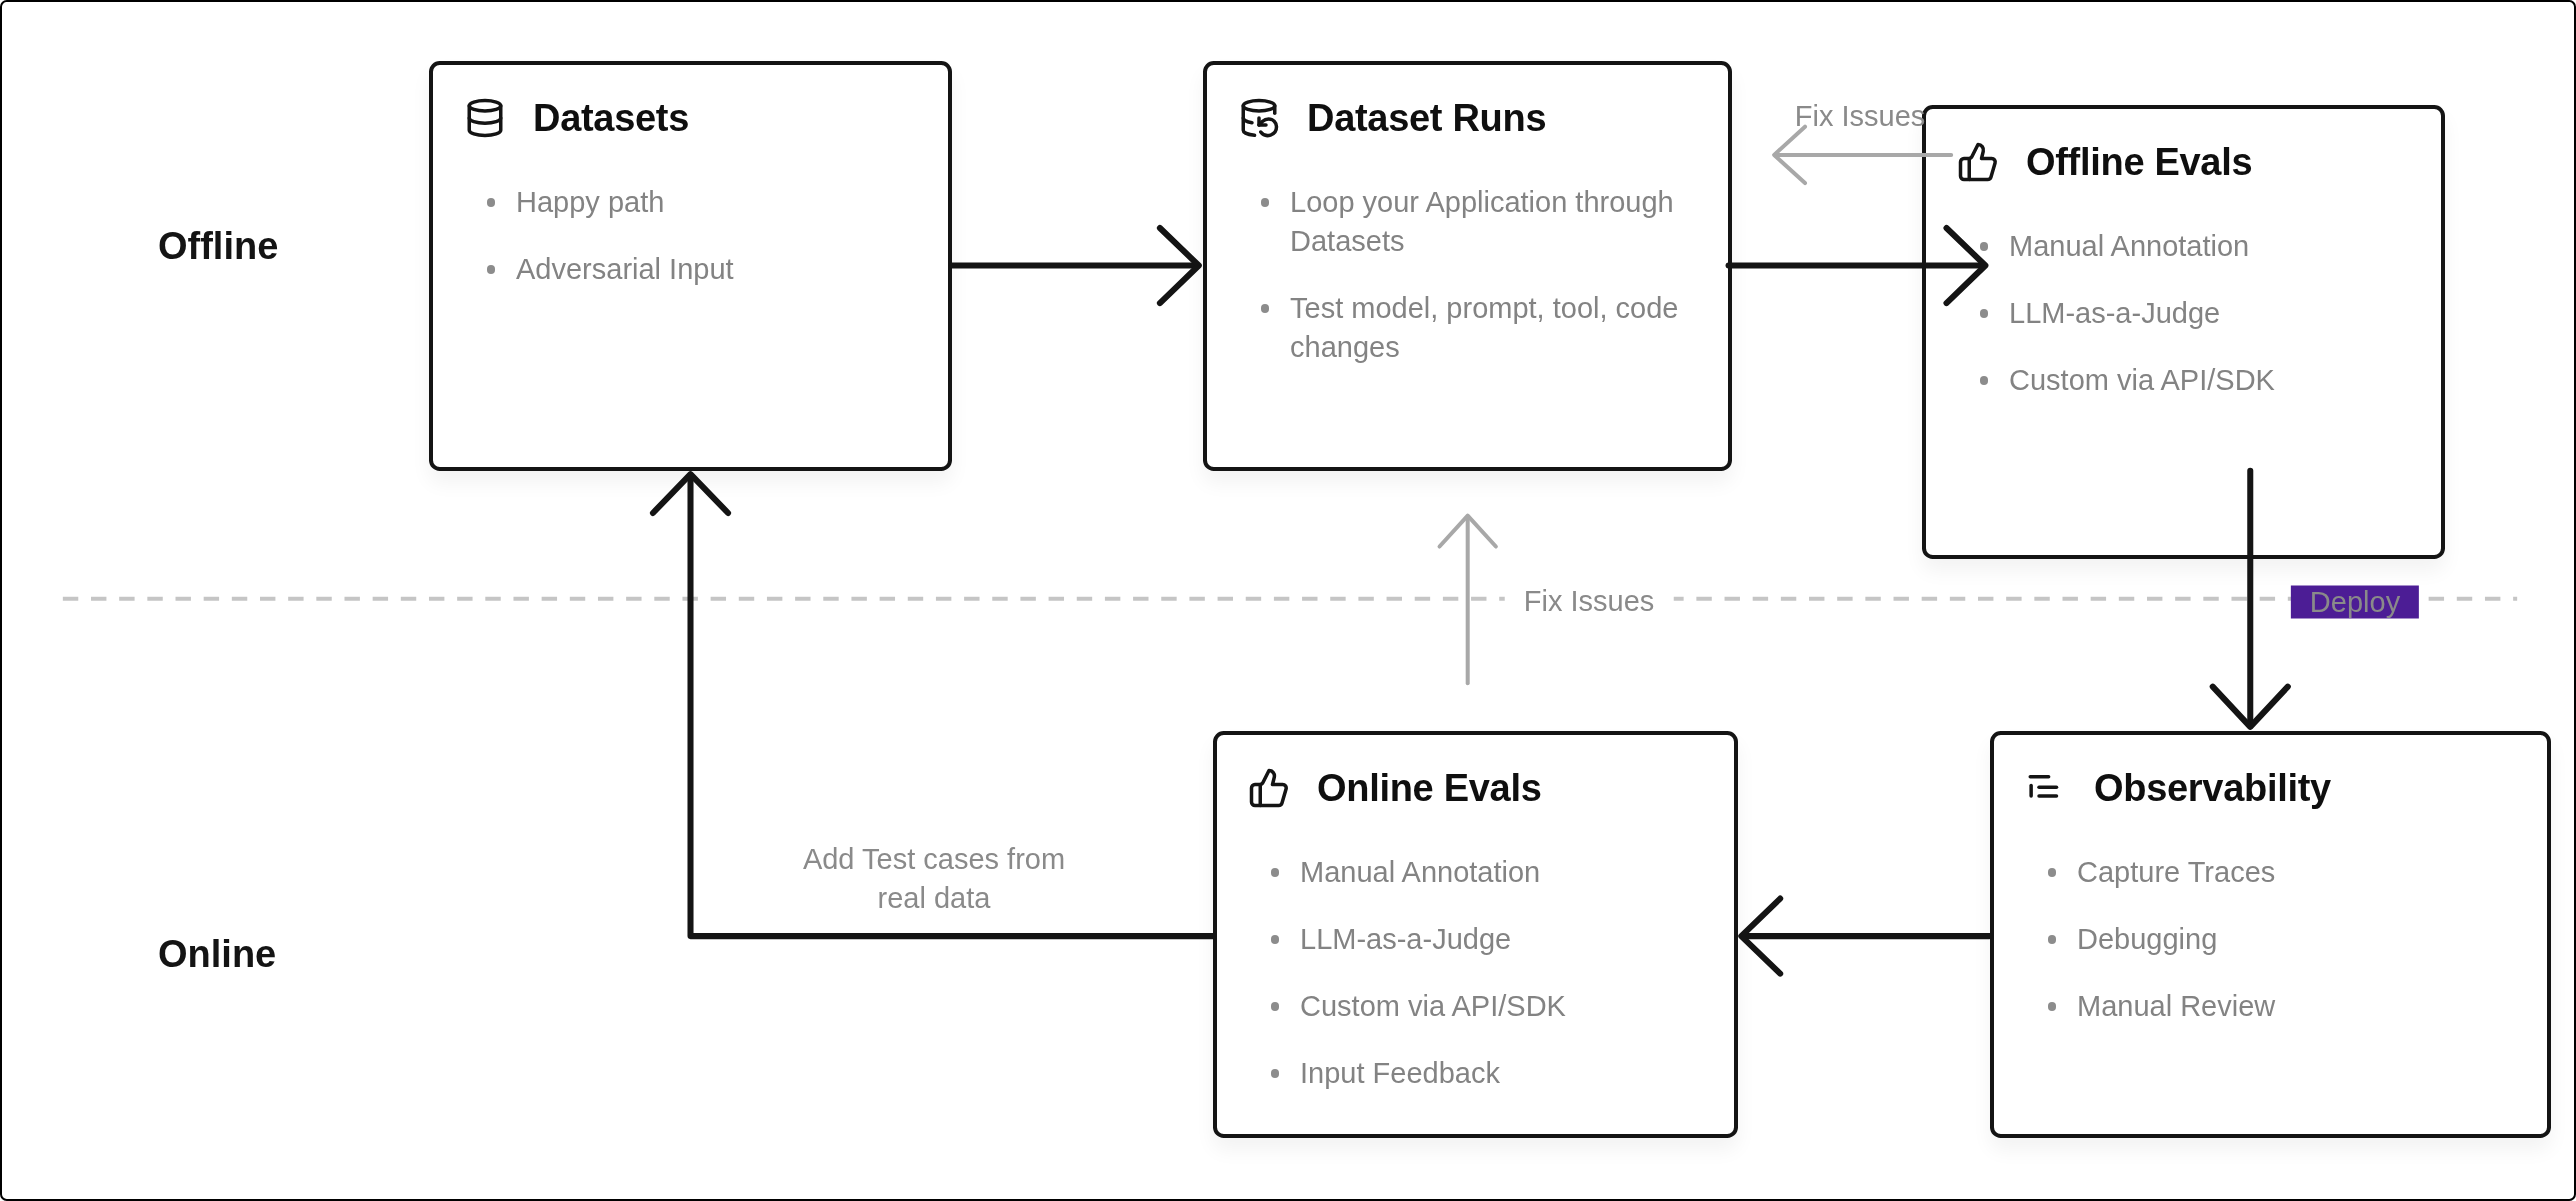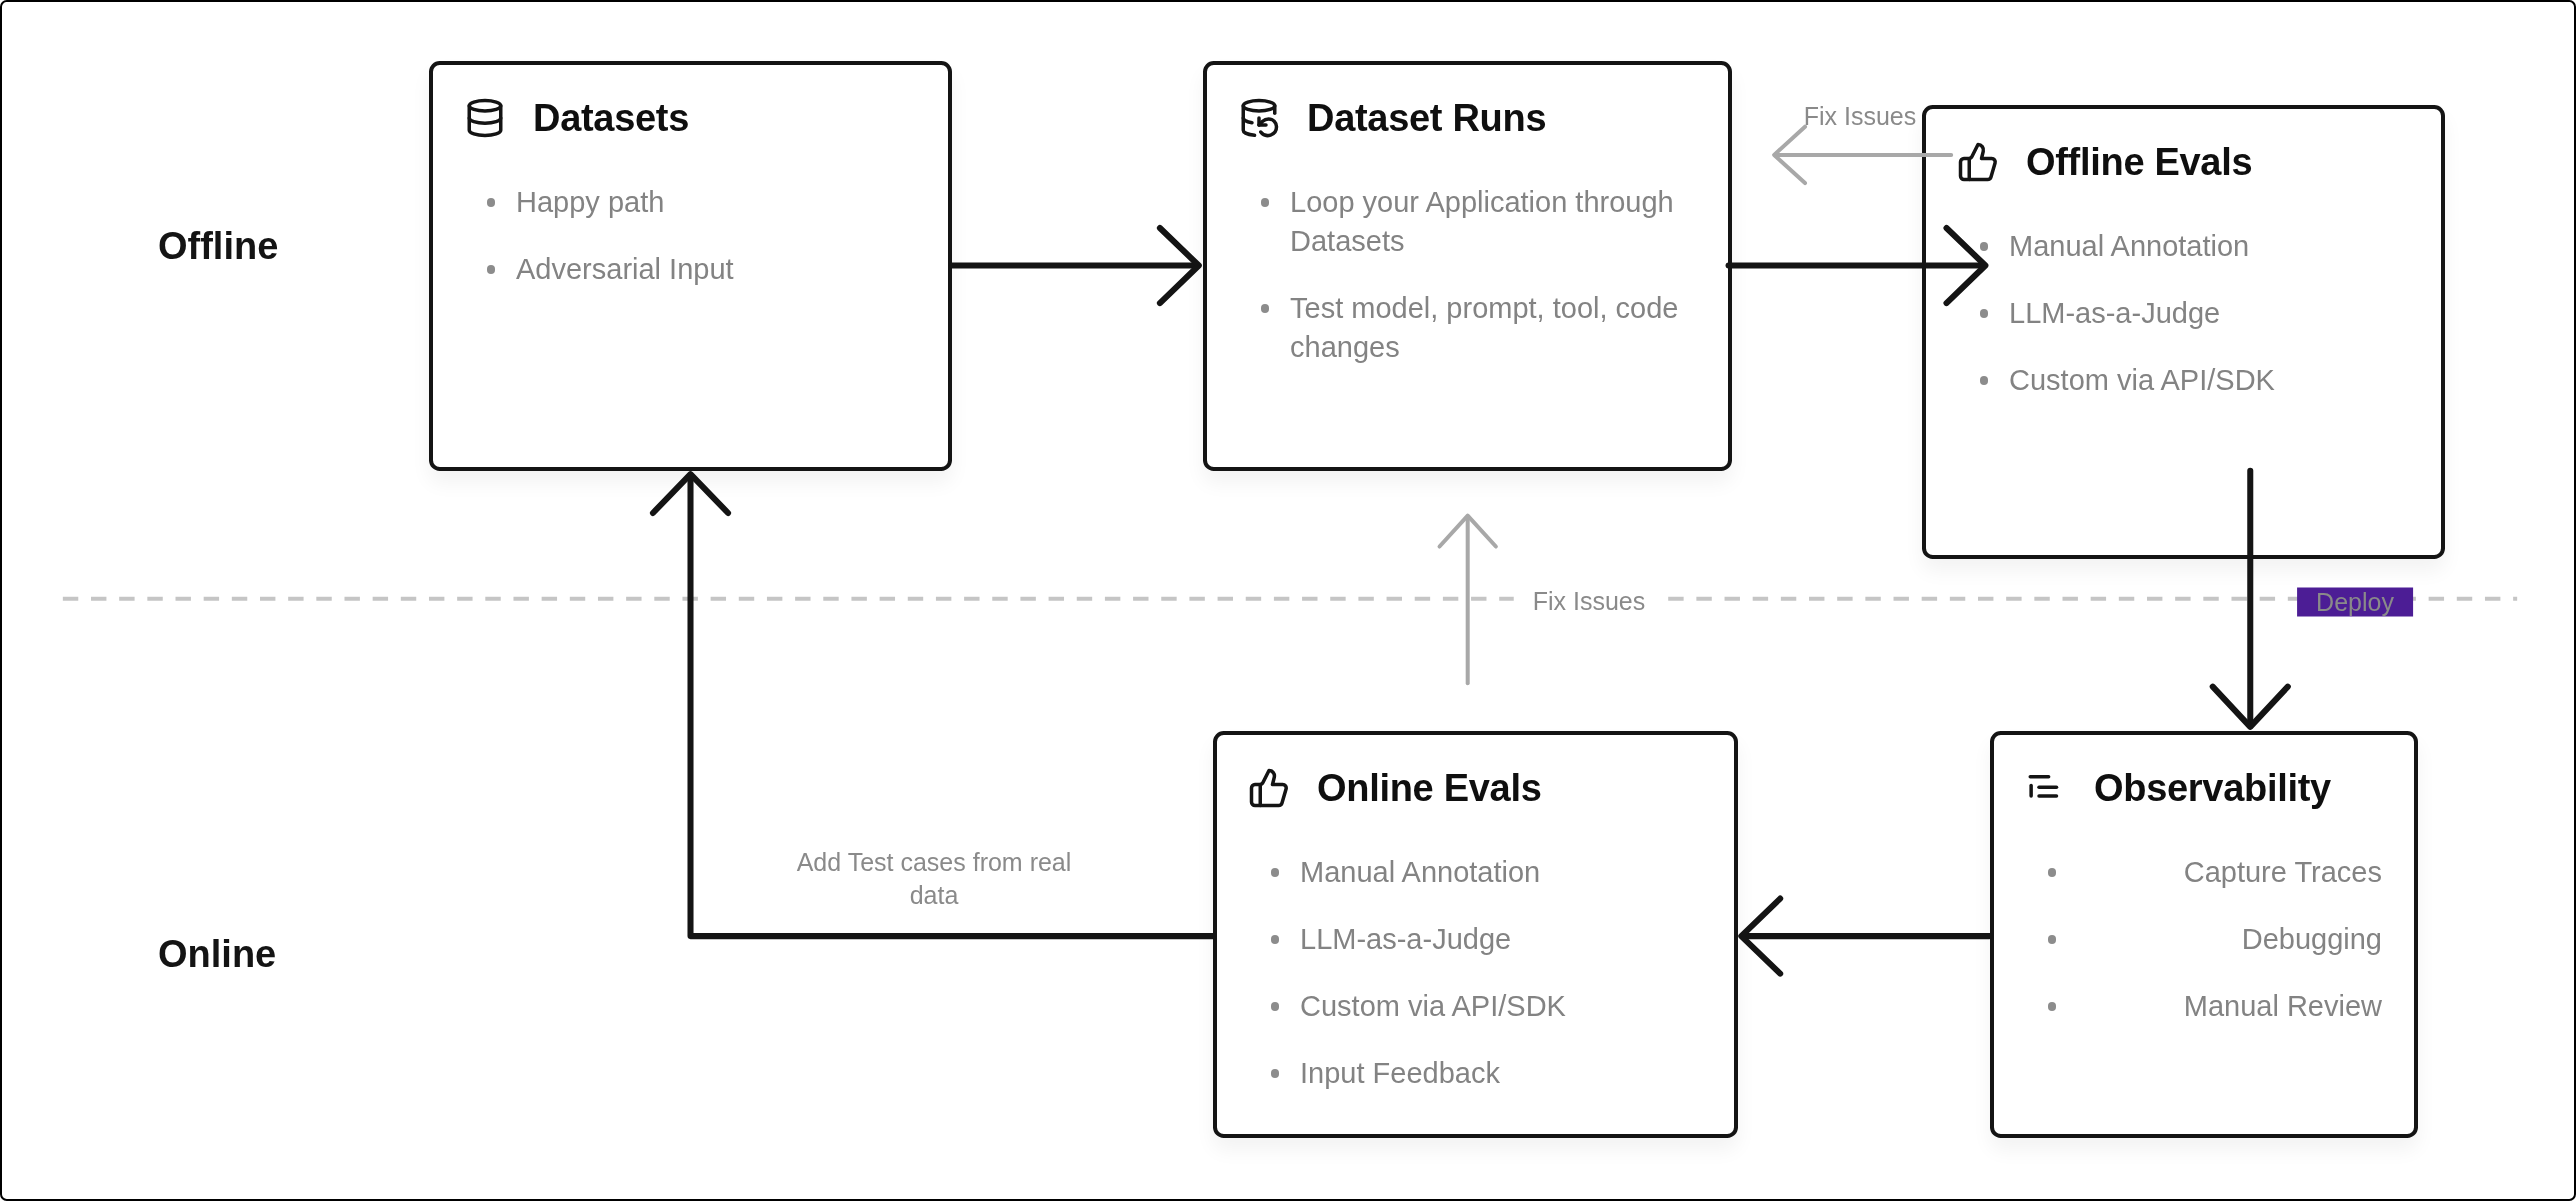--- a/index.html
+++ b/index.html
@@ -11,39 +11,39 @@
   .wires{position:absolute;left:0;top:0;width:2576px;height:1201px;pointer-events:none;}
 
   
   .box{position:absolute;background:#fff;border:4.7px solid #141414;border-radius:10.7px;
        box-sizing:border-box;padding:31px 32px 0 83px;
        box-shadow:0 12px 20px rgba(0,0,0,0.05);}
   #box-datasets      {left:427px;  top:59px;   width:523px; height:410px;}
   #box-dataset-runs  {left:1201px; top:59px;   width:529px; height:410px;}
   #box-offline-evals {left:1920px; top:59px;   width:523px; height:454px;margin-top:44px;}
   #box-online-evals  {left:1211px; top:729px; width:525px; height:407px;}
-  #box-observability {left:1988px; top:729px; width:428px; height:407px;text-align:right;}
+  #box-observability {left:1988px; top:729px; width:561px; height:407px;}
 
   .box-header{display:flex;align-items:center;gap:27px;margin-left:-52px;height:44px;}
   .box-header svg{width:42px;height:42px;flex:none;color:#141414;}
   .box-title{font-size:38px;font-weight:700;color:#0f0f0f;letter-spacing:-0.3px;white-space:nowrap;}
 
   .box-list{list-style:none;margin:43px 0 0 0;padding:0;}
   .box-list li{position:relative;margin-bottom:28px;font-size:29px;line-height:1.34;
                color:#838383;max-width:402px;}
   .box-list li::before{content:"";position:absolute;left:-29.5px;top:15.4px;width:8.7px;height:8.7px;
                border-radius:50%;background:#8c8c8c;}
 
   
   .section-label{position:absolute;font-size:38px;font-weight:700;color:#141414;}
   #label-offline{left:156px;top:223px;}
   #label-online {left:156px;top:931px;}
 
   
-  .wire-label{position:absolute;transform:translate(-50%,-50%);font-size:25px;color:#8a8a8a;
+  .wire-label{position:absolute;transform:translate(-50%,-50%);font-size:29px;color:#8a8a8a;
               white-space:nowrap;}
   #label-fix-issues-top{left:1858px;top:114px;}
   #label-fix-issues-mid{left:1587px;top:599px;background:#fff;padding:0 19px;}
   #label-deploy        {left:2353px;top:600px;background:#4c1d95;padding:0 19px;}
   #label-add-test-cases{left:932px;top:877px;white-space:normal;width:315px;
                         text-align:center;line-height:1.33;}
 </style>
 </head>
 <body>
 

